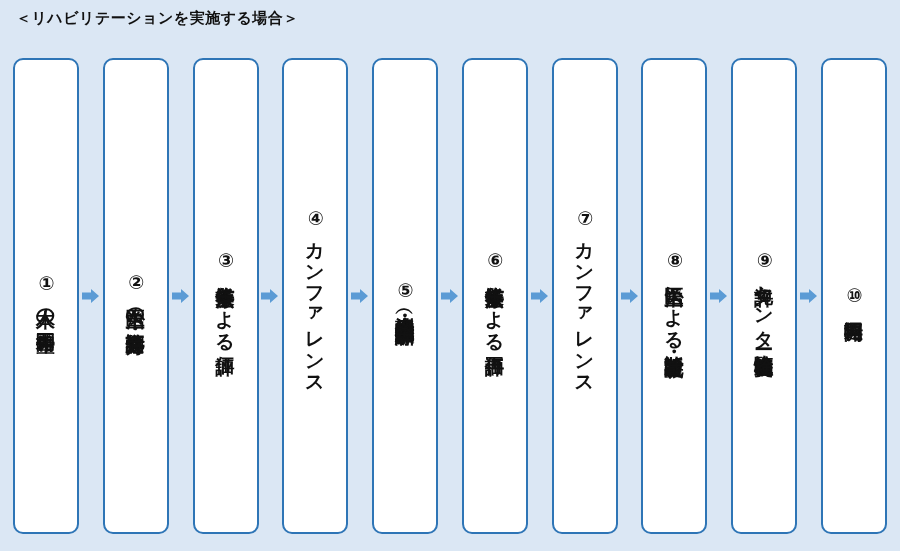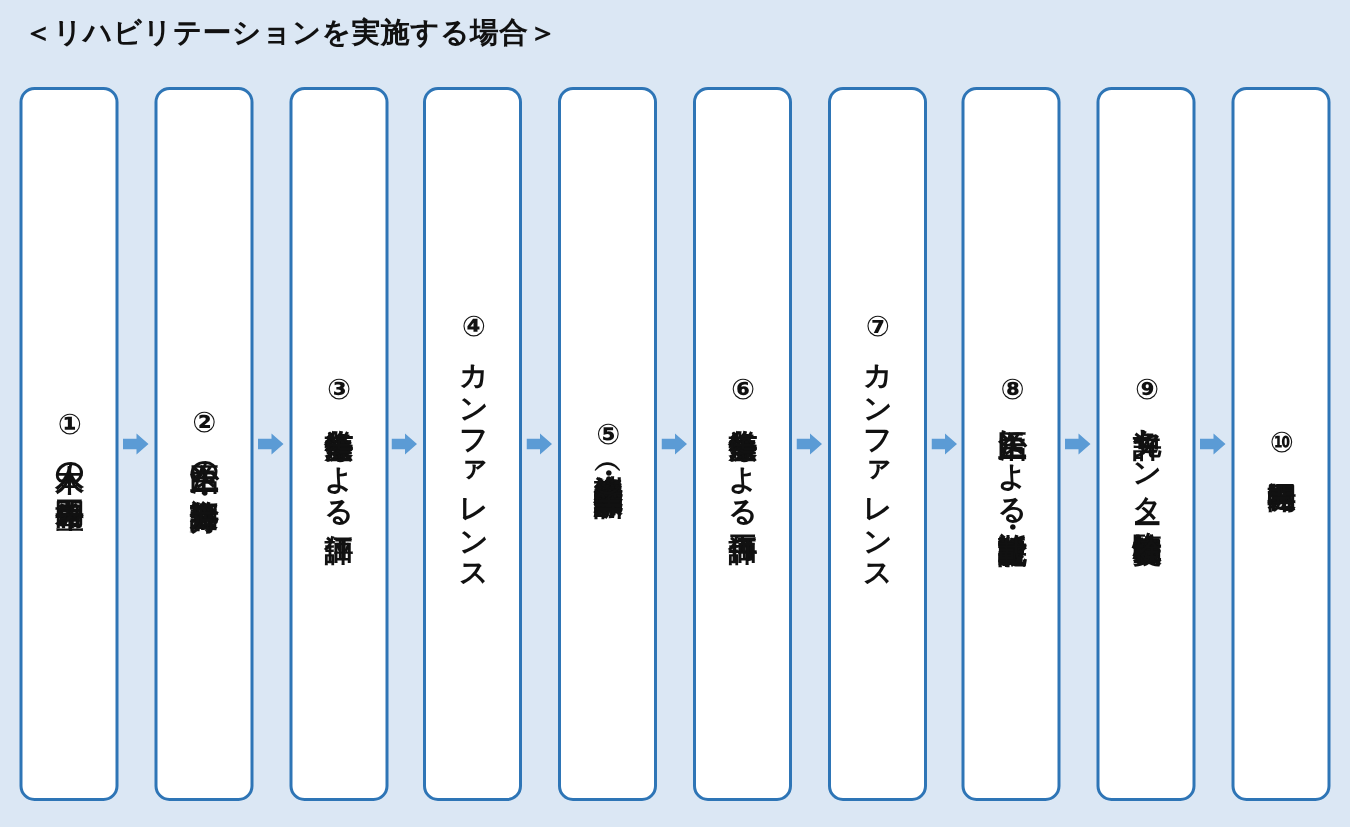--- a/index.html
+++ b/index.html
@@ -20,21 +20,21 @@
   .page {
     width: 900px;
     height: 551px;
     background: var(--bg);
     position: relative;
   }
   .title {
     position: absolute;
     left: 16px;
     top: 9px;
-    font-size: 19px;
+    font-size: 15px;
     font-weight: bold;
     color: var(--text);
     letter-spacing: 0.5px;
     white-space: nowrap;
   }
   .flow {
     position: absolute;
     left: 13px;
     right: 13px;
     top: 58px;

